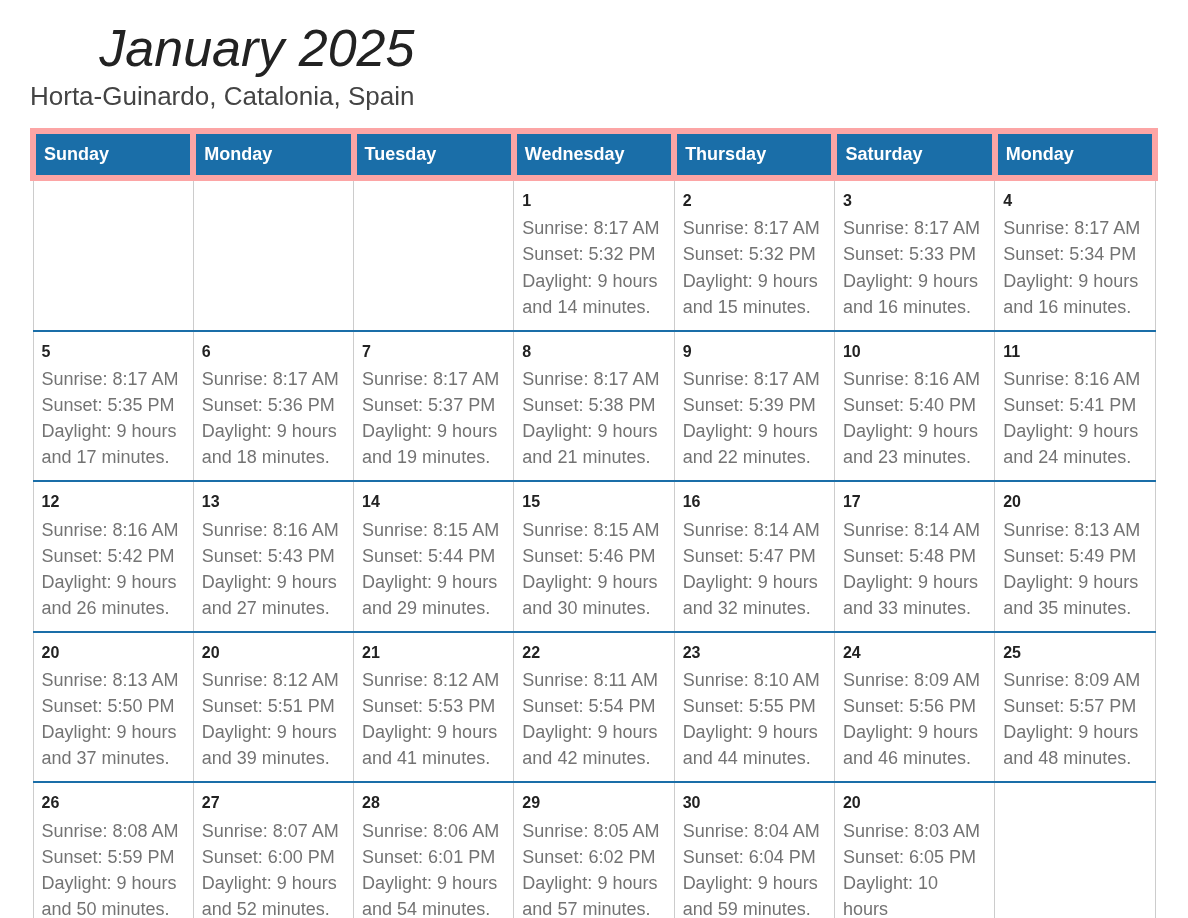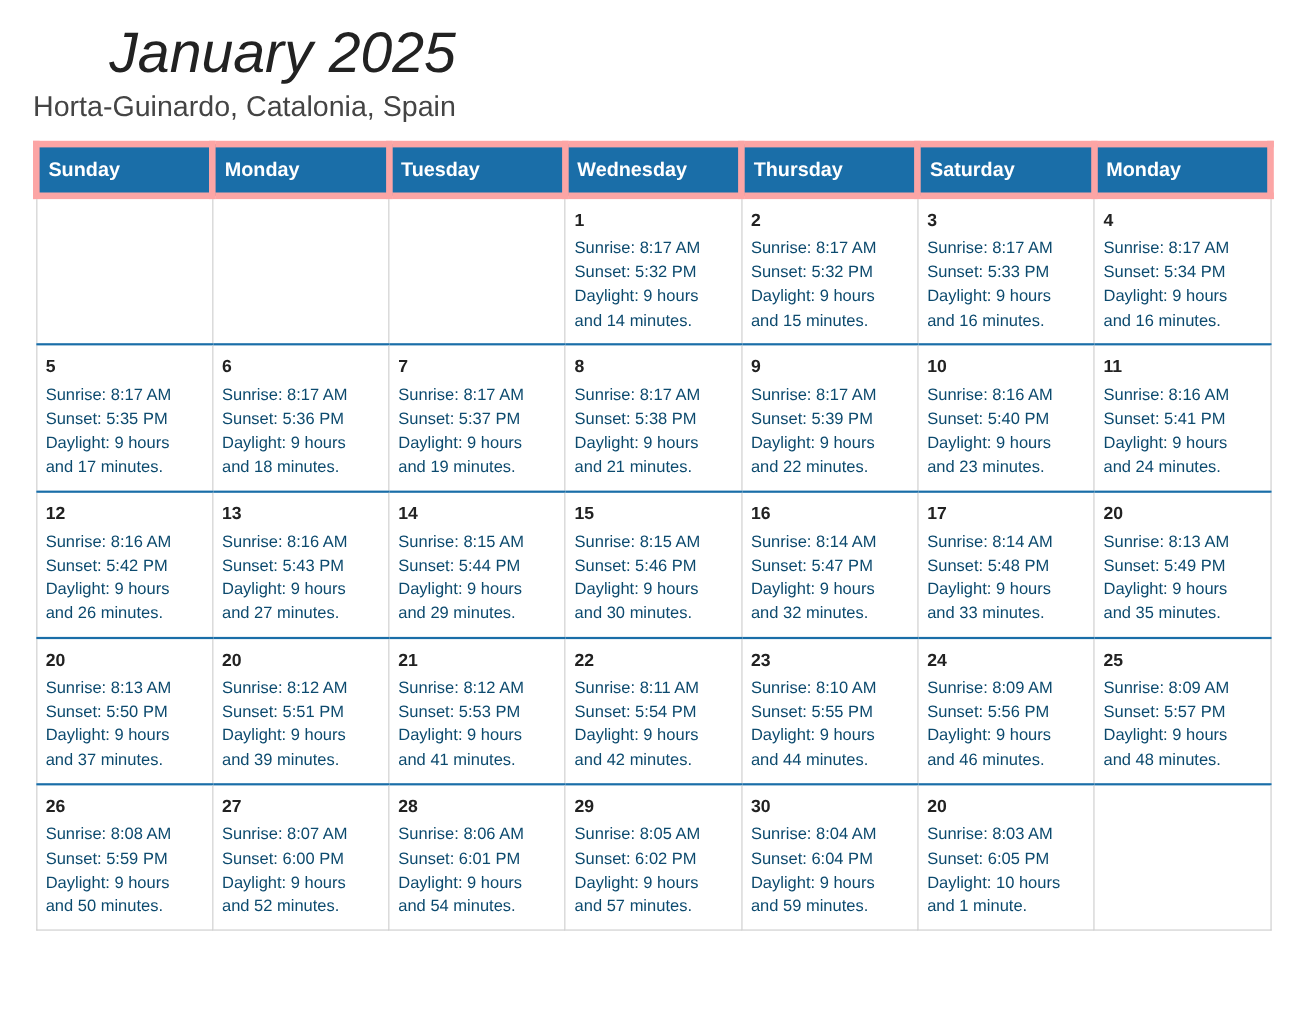--- a/index.html
+++ b/index.html
@@ -87,22 +87,22 @@
       border-top: 2px solid #1a6ea8;
     }
     .day-number {
       font-size: 16px;
       font-weight: bold;
       color: #222;
       display: block;
       margin-bottom: 3px;
     }
     .day-info {
-      font-size: 15px;
-      color: #0c4a6e;
+      font-size: 18px;
+      color: #737373;
     }
   </style>
 </head>
 <body>
 
 <div class="header">
   <div class="title-block">
     <div class="month-title">January 2025</div>
     <div class="location">Horta-Guinardo, Catalonia, Spain</div>
   </div>

